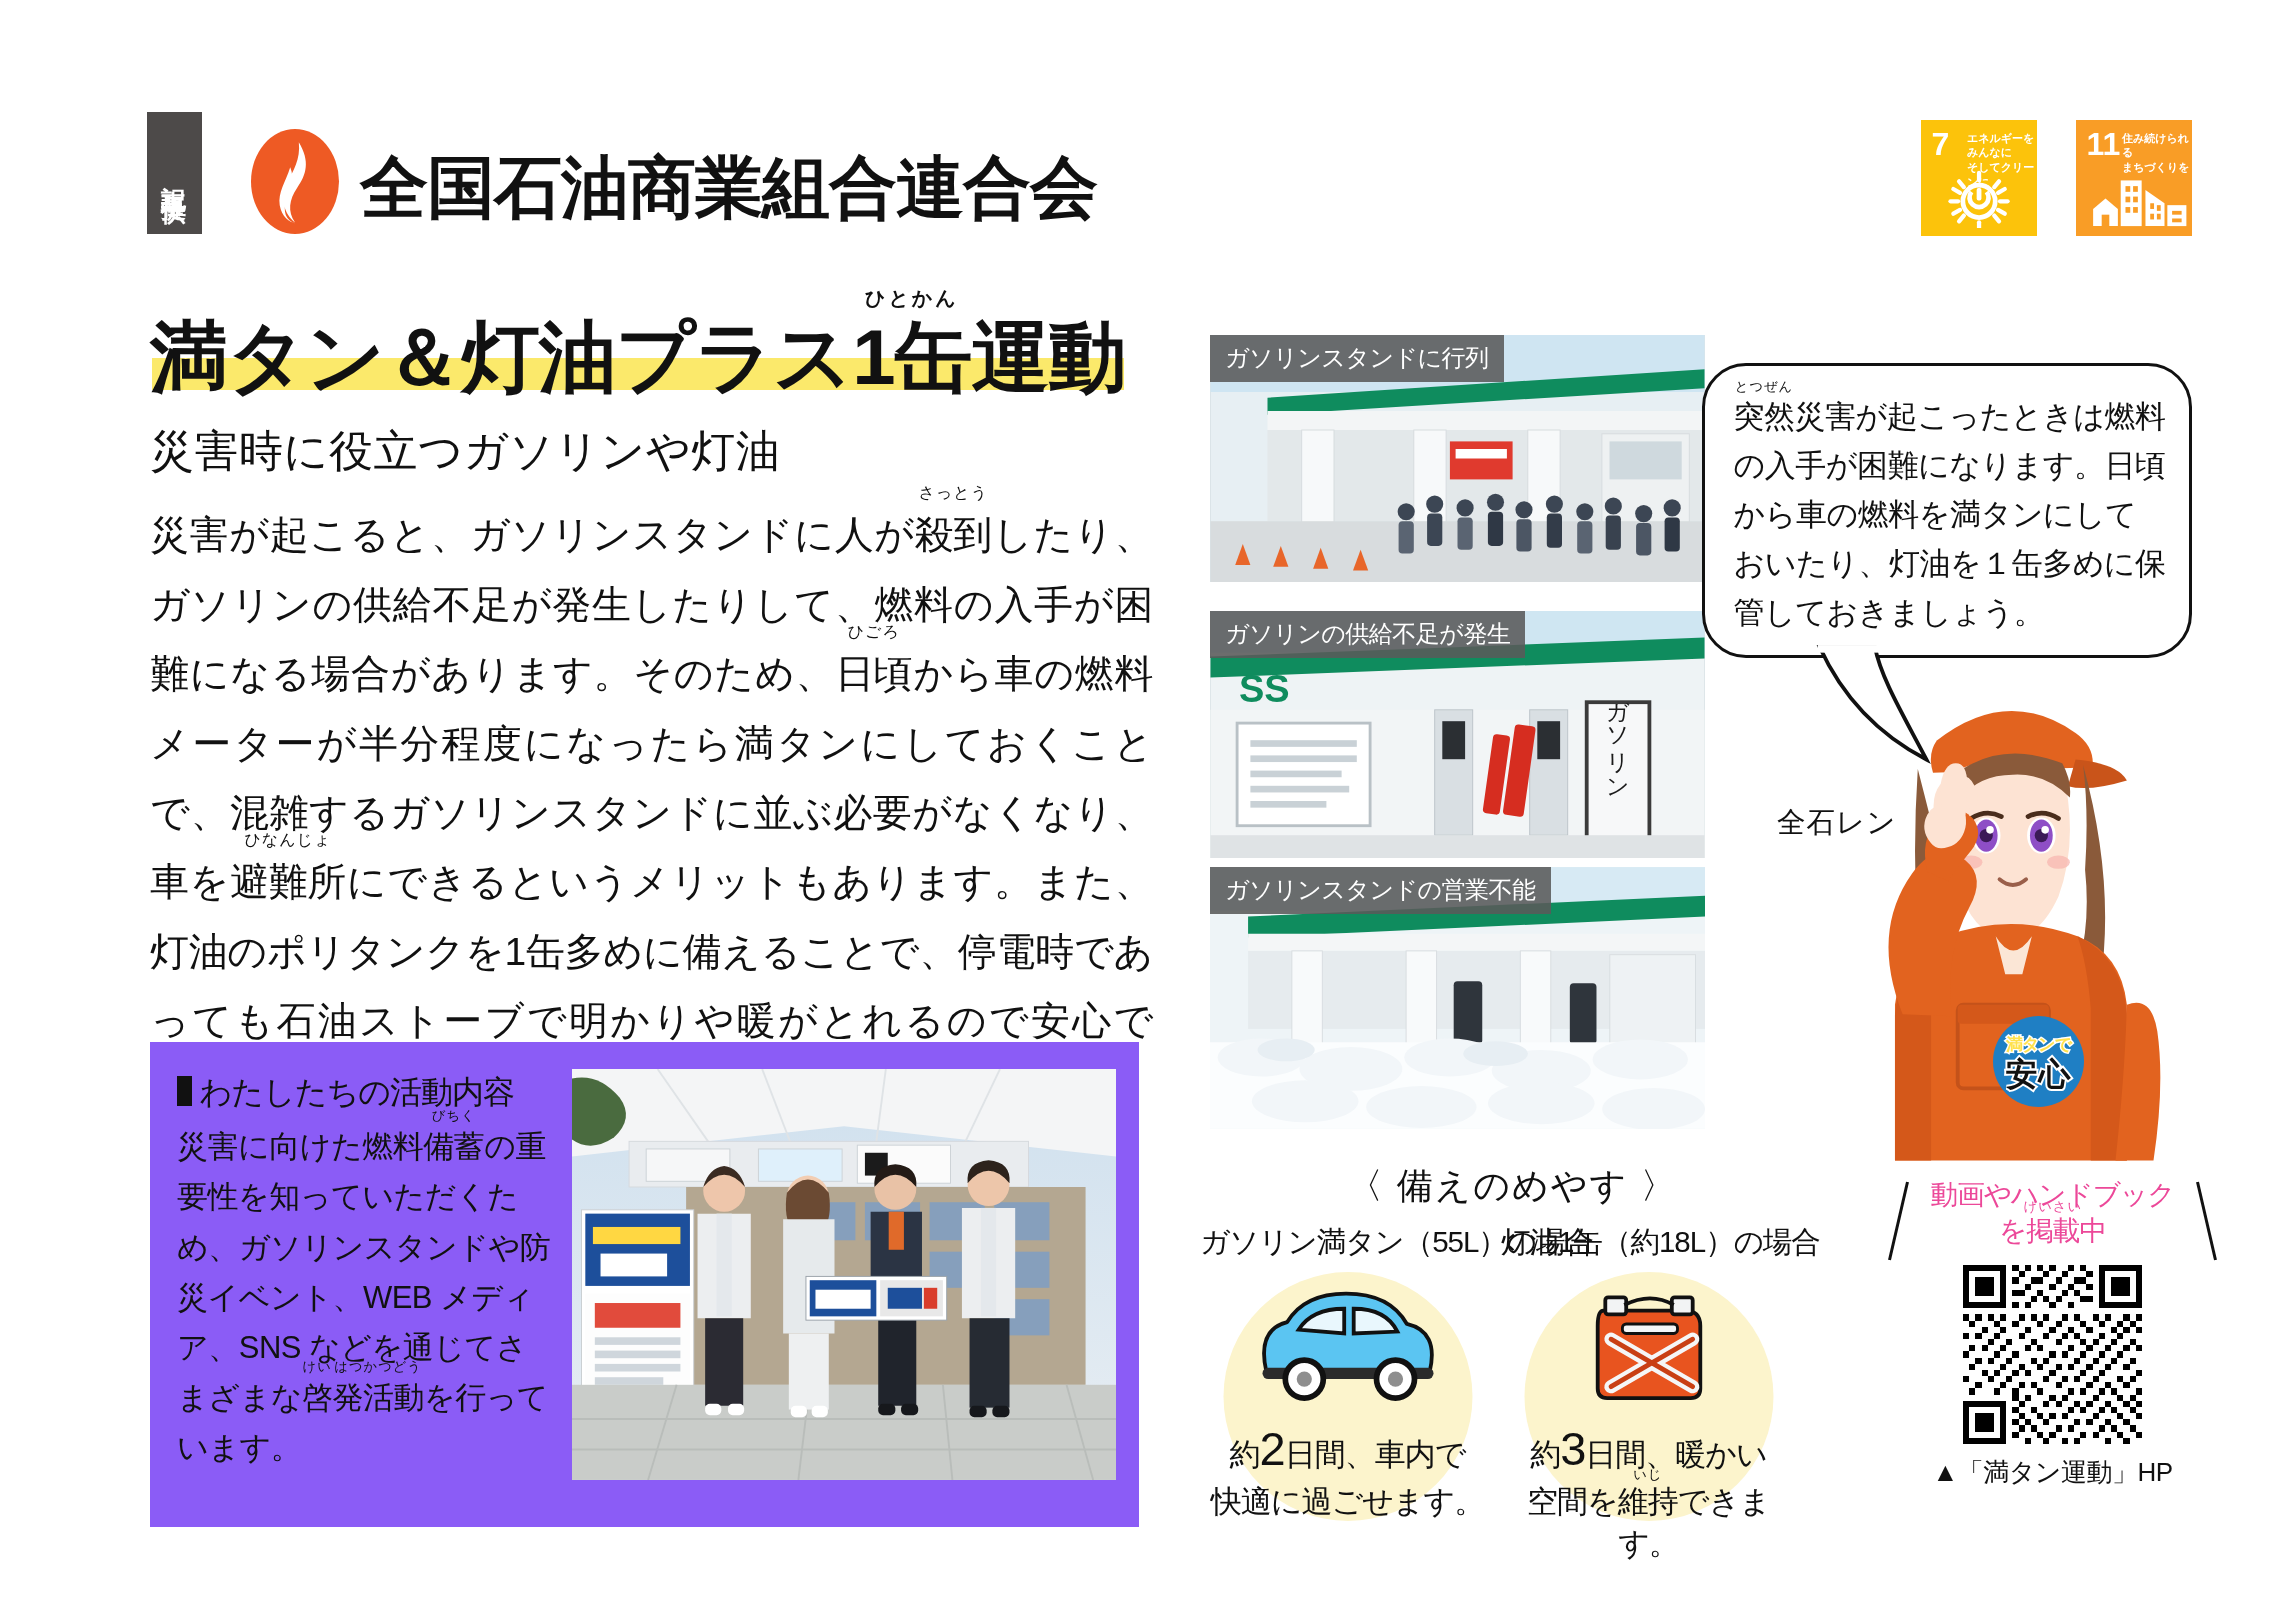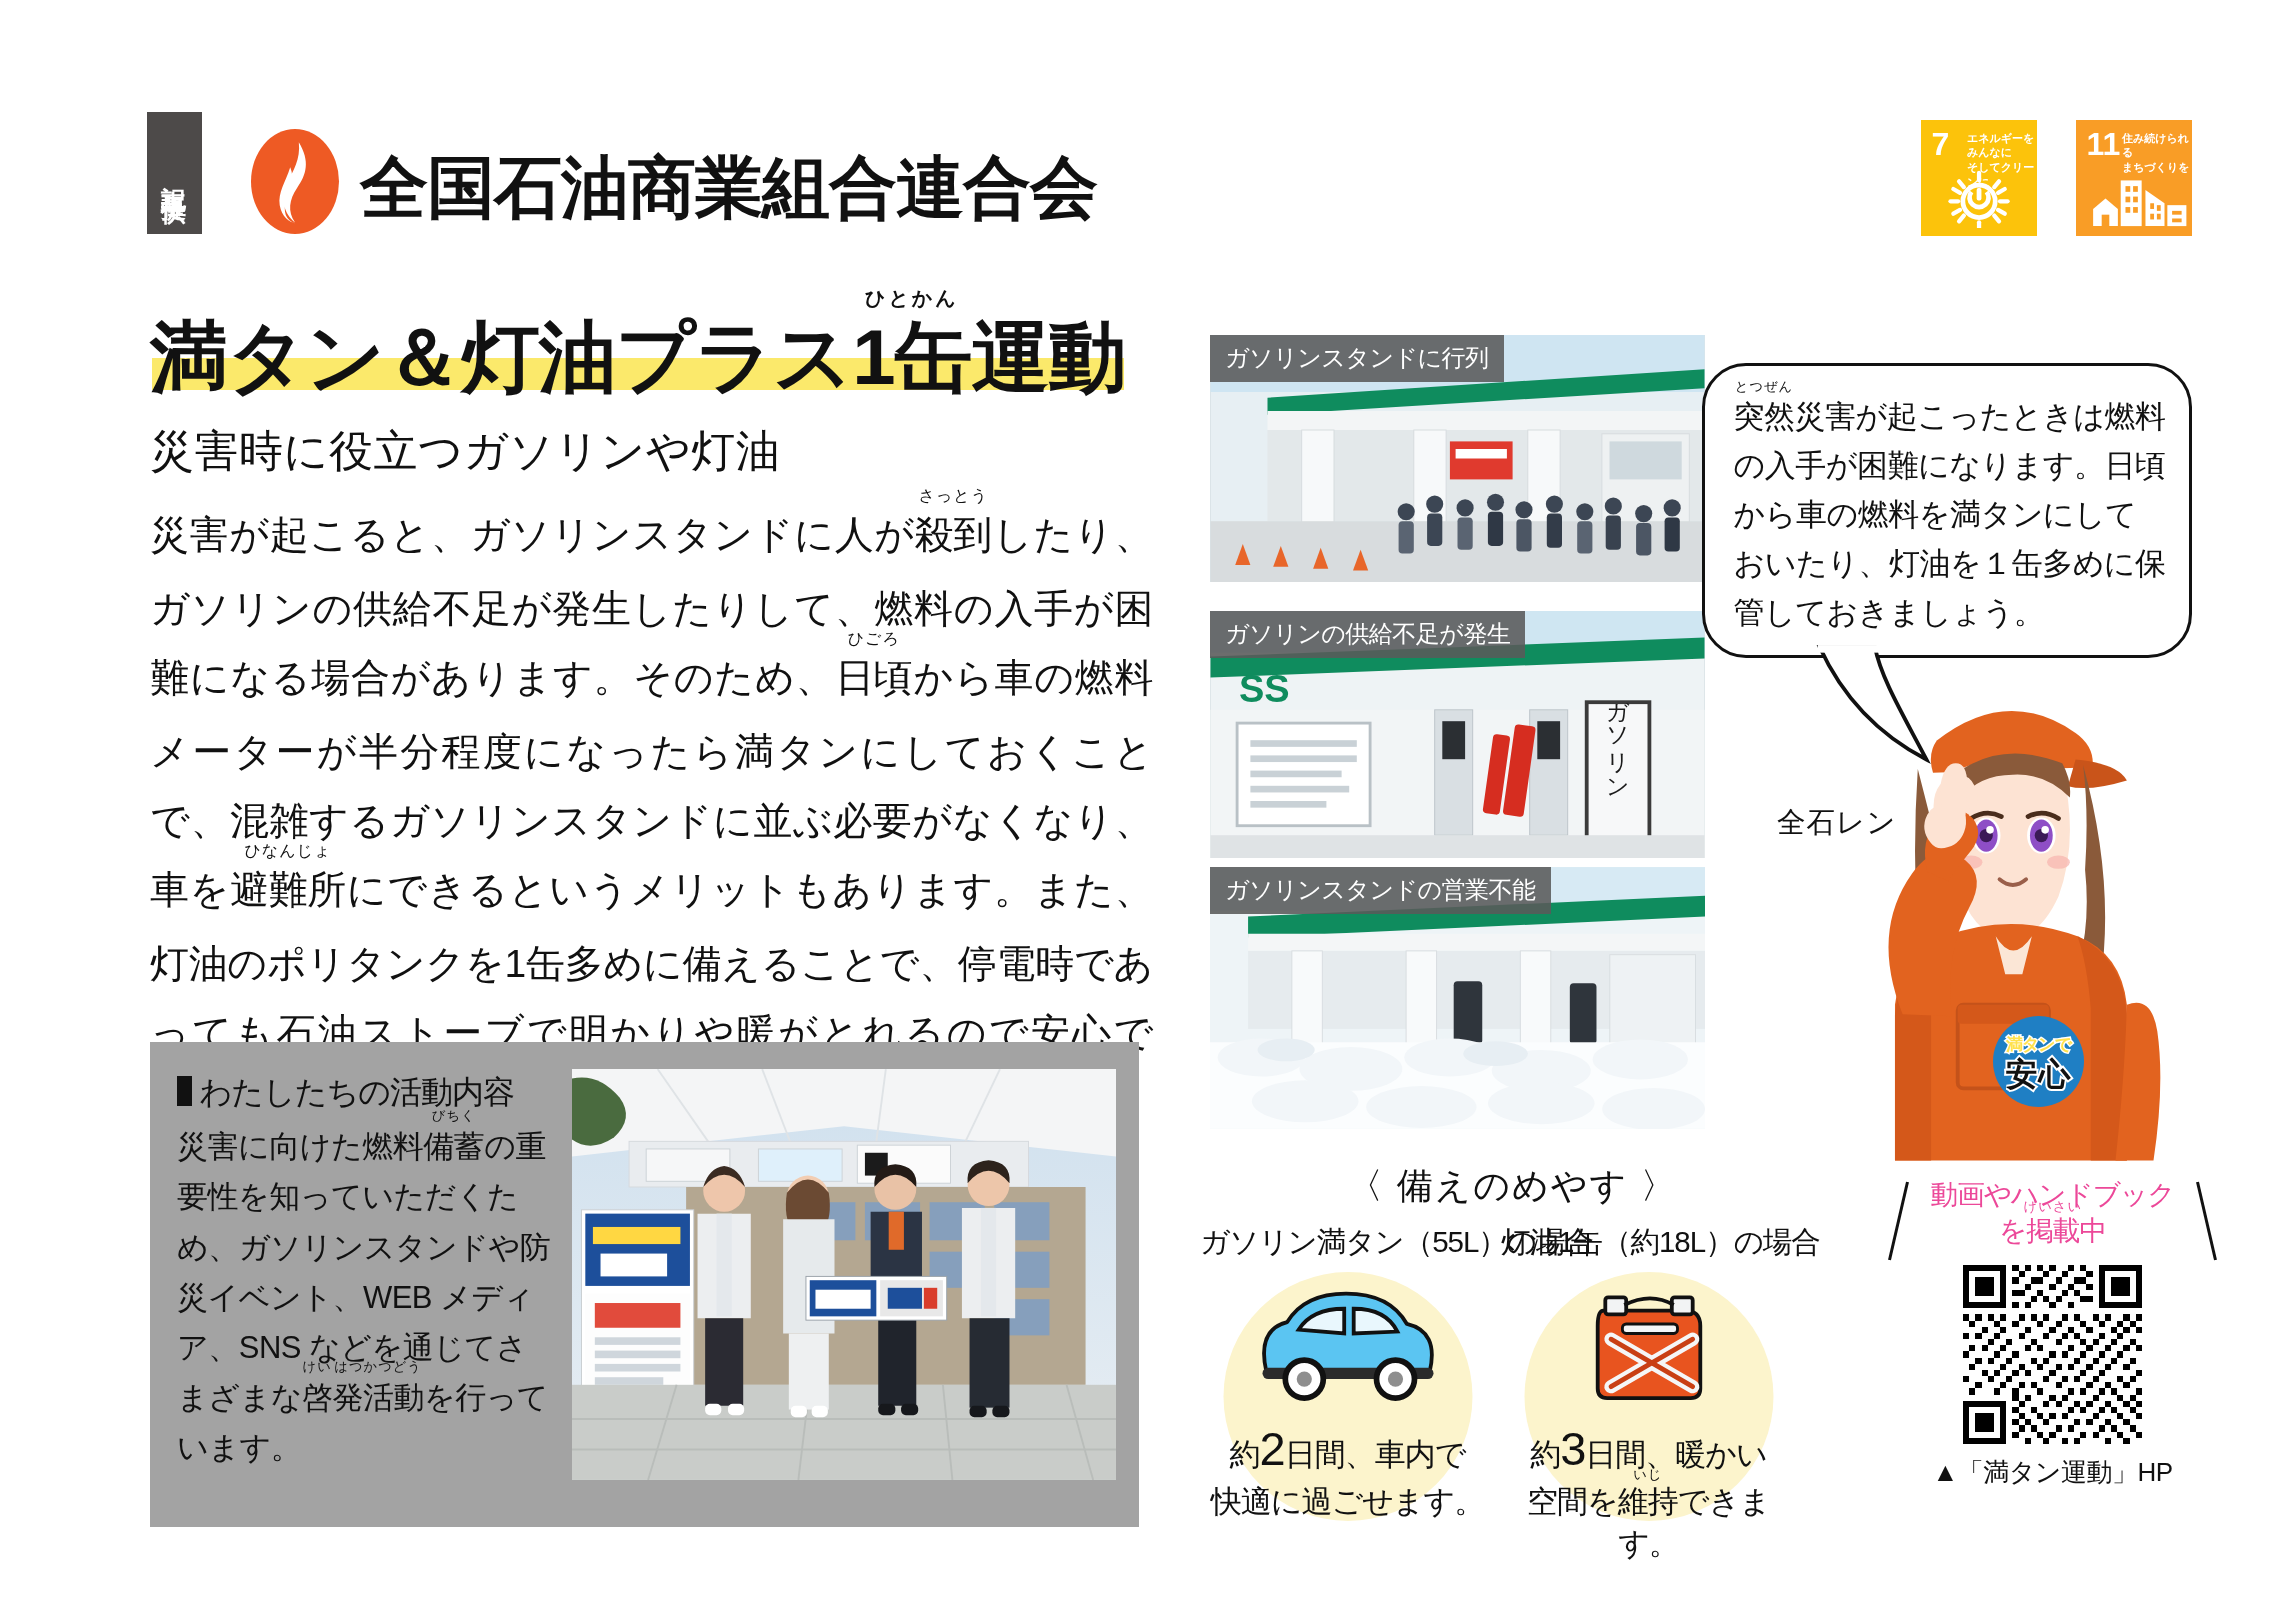--- a/index.html
+++ b/index.html
@@ -58,30 +58,30 @@
     position: absolute; left: 50%; transform: translateX(-50%);
     top: -27px; font-size: 20px; font-weight: 700; white-space: nowrap; letter-spacing: 2.9px;
   }
   .sub-title {
     margin-top: 21px; font-size: 44px; font-weight: 400; color: #111; letter-spacing: 0.5px;
   }
   .body-copy {
     margin-top: 19px; font-size: 39px; line-height: 1.78; color: #111;
     letter-spacing: -0.4px; text-align: justify; width: 1003px;
   }
-  .body-copy .rb { position: relative; display: inline-block; font-family: Liberation Mono, monospace; }
+  .body-copy .rb { position: relative; display: inline-block; }
   .body-copy .rb .rt {
     position: absolute; left: 50%; transform: translateX(-50%); top: -21px;
     font-size: 16px; letter-spacing: 1px; white-space: nowrap; font-weight: 400;
   }
 
   
   .activity-box {
     position: absolute; left: 150px; top: 1042px; width: 989px; height: 485px;
-    background: #a3a3a3;
+    background: #8b5cf6;
   }
   .activity-text { position: absolute; left: 27px; top: 28.5px; width: 380px; }
   .activity-head {
     font-size: 32px; font-weight: 400; color: #111; letter-spacing: -1px; white-space: nowrap;
   }
   .activity-head .blk {
     display: inline-block; width: 15px; height: 30px; background: #111;
     vertical-align: -3.8px; margin-right: 7.6px;
   }
   .activity-body {

